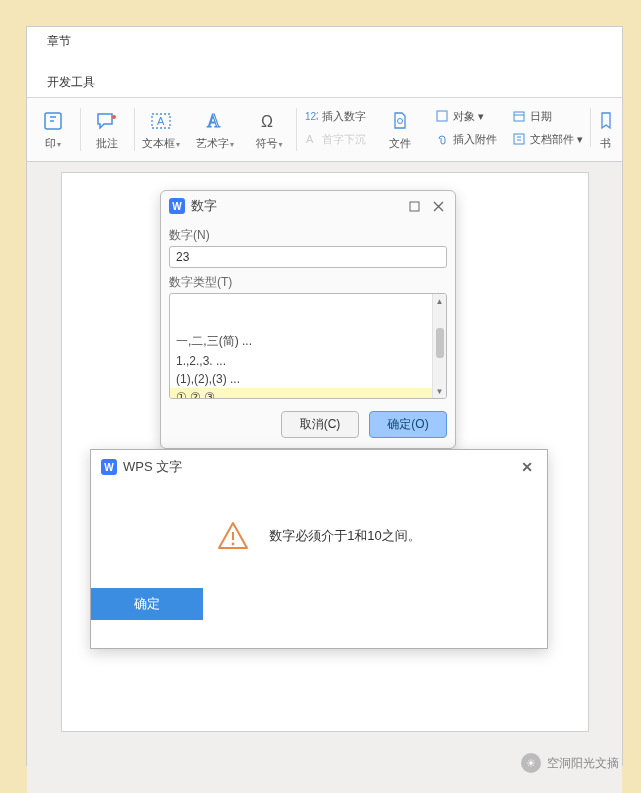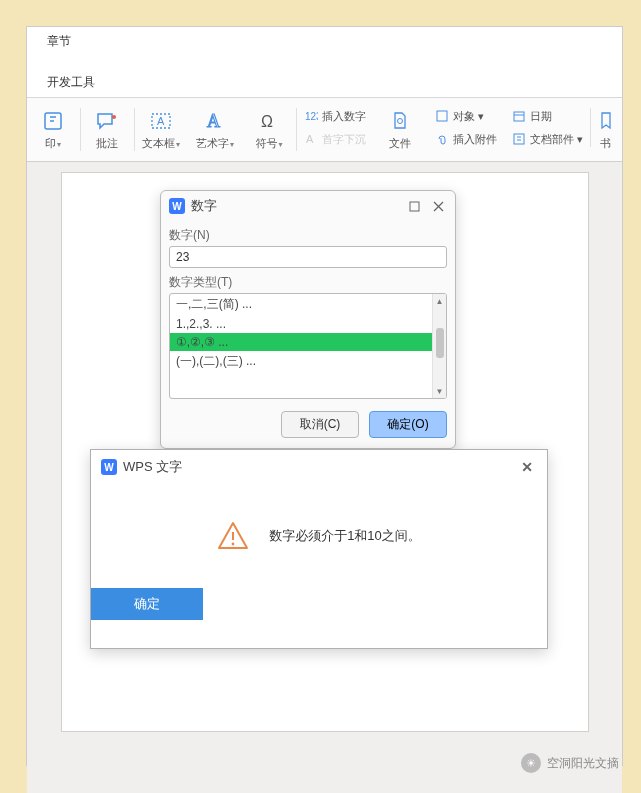--- a/index.html
+++ b/index.html
@@ -102,42 +102,42 @@
     .txtin {
       width: 100%; border: 1px solid #bababa; border-radius: 3px;
       padding: 3px 6px; font-size: 12px; color: #333; background:#fff;
     }
     .listbox {
       width: 100%; height: 106px;
       border: 1px solid #bababa; border-radius: 3px;
       overflow: hidden; background:#fff;
       display:flex;
     }
-    .listitems{ flex:1; }
+    .listitems{ flex:1;margin-top:37px; }
     .li { padding: 2px 6px; font-size: 12px; color:#444; }
-    .li.sel { background:#22c55e; }
+    .li.sel { background:#fef9c3; }
     .scrollcol{
       width:14px; border-left:1px solid #e2e2e2;
       display:flex;flex-direction:column;align-items:center;
       background:#f2f2f2;
     }
     .scrollcol .arr{height:14px;width:100%;display:flex;align-items:center;justify-content:center;font-size:8px;color:#777;}
     .scrollcol .thumb{width:8px;height:30px;background:#c5c5c5;border-radius:3px;margin-top:20px;}
     .dlg-buttons {
       display: flex; justify-content: flex-end; gap: 10px;
       padding: 6px 8px 10px;
     }
     .btn {
       min-width: 78px; padding: 4px 10px; font-size: 12px;
       border: 1px solid #b8b8b8; border-radius: 4px;
       background: #f4f4f4; color:#333;
       display:flex;justify-content:center;align-items:center;
     }
     .btn.primary {
-      background: #9ec8ff; border-color: #5a99e6; color:#000000;
+      background: #9ec8ff; border-color: #5a99e6; color:#0c4a6e;
     }
 
     
     .dlg2 {
       position: absolute;
       left: 90px; top: 449px;
       width: 458px; height: 200px;
       background: #fff;
       border: 1px solid #b0b0b0;
       box-shadow: 0 4px 14px rgba(0,0,0,.18);
@@ -358,20 +358,21 @@
     </div>
   </div>
   <div class="dlg-body">
     <div class="fldlabel">数字(N)</div>
     <input class="txtin" value="23" style="">
     <div class="fldlabel" style="margin-top:4px">数字类型(T)</div>
     <div class="listbox">
       <div class="listitems">
         <div class="li">一,二,三(简) ...</div>
         <div class="li">1.,2.,3. ...</div>
+        <div class="li">(1),(2),(3) ...</div>
         <div class="li sel">①,②,③ ...</div>
         <div class="li">(一),(二),(三) ...</div>
       </div>
       <div class="scrollcol">
         <div class="arr">▲</div>
         <div class="thumb"></div>
         <div style="flex:1"></div>
         <div class="arr">▼</div>
       </div>
     </div>

